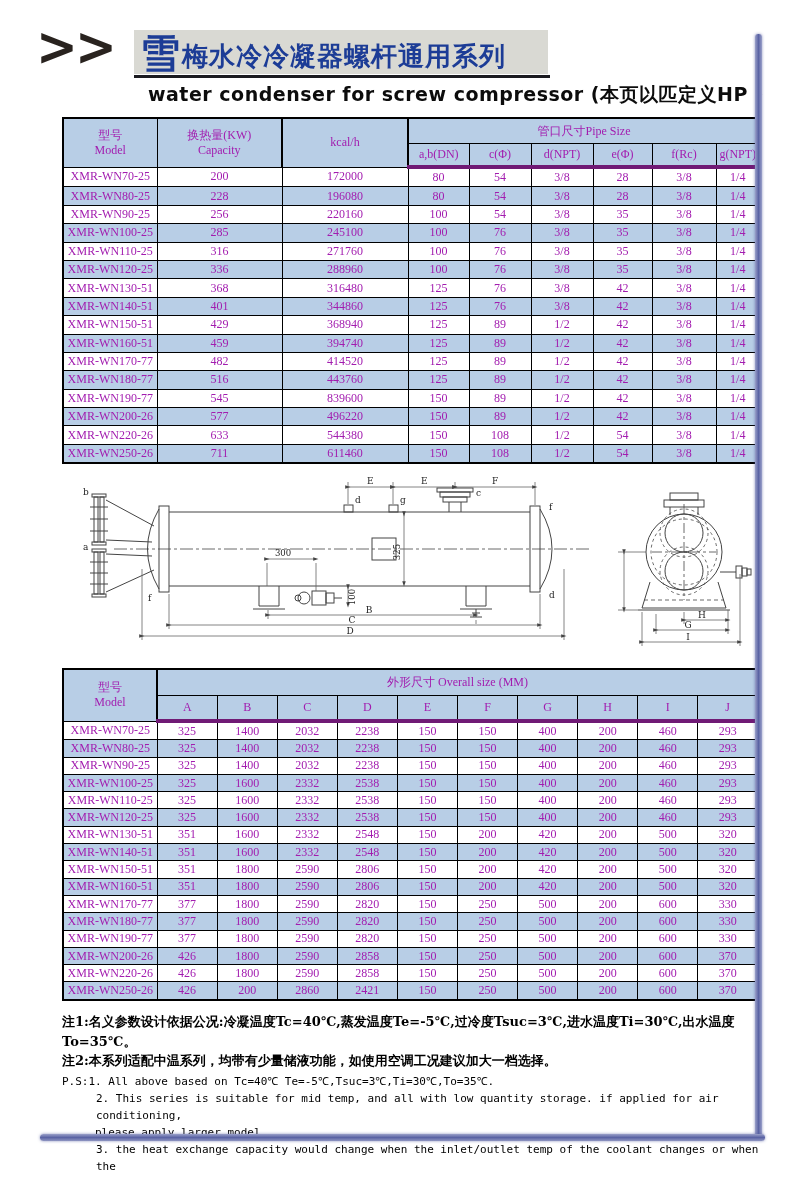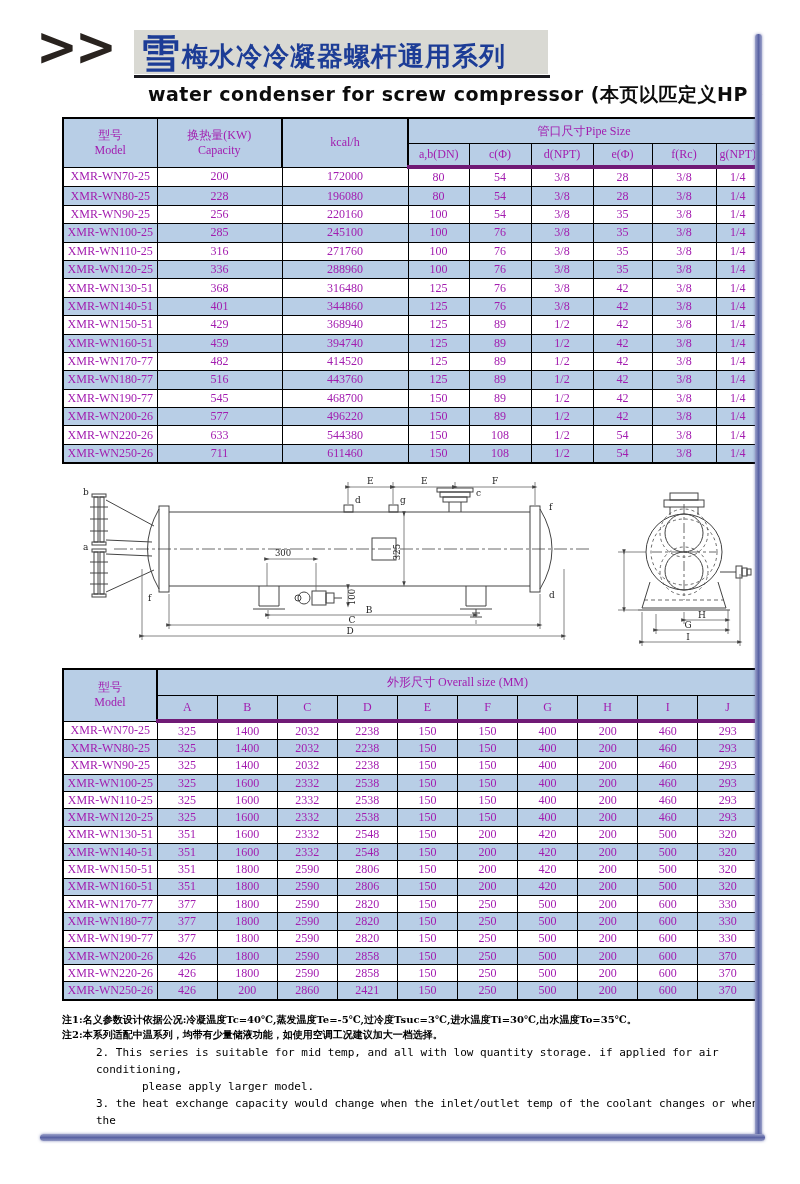--- a/index.html
+++ b/index.html
@@ -43,26 +43,26 @@
   #dim-table tbody td{height:16.3px;}
 
   
   .drawing{position:absolute;left:52px;top:474px;width:712px;height:188px;}
   .drawing svg{display:block;}
   .dwg-label{font-family:"DejaVu Serif",serif;font-size:9px;fill:#222;}
   .dwg-num{font-family:"DejaVu Serif",serif;font-size:8.5px;fill:#222;}
 
   
   .notes{position:absolute;left:62px;top:1012px;width:706px;}
-  .note-cn{font-size:10px;line-height:1.5;color:#000;
+  .note-cn{font-size:13px;line-height:1.5;color:#000;
            font-family:"DejaVu Serif",serif;font-weight:600;}
   .ps{font-family:"DejaVu Sans Mono","Liberation Mono",monospace;font-size:11px;
       line-height:1.55;color:#000;margin-top:2px;}
   .ps-line.item{margin-left:34px;}
-  .ps-line.cont{margin-left:80px;}
+  .ps-line.cont{margin-left:33px;}
 
   
   .frame-right{position:absolute;left:755px;top:34px;width:7px;height:1104px;
                background:linear-gradient(to right,#9aa0c9,#5a63a4,#9aa0c9);
                border-radius:3px;box-shadow:0 0 3px rgba(90,99,164,.7);}
   .frame-bottom{position:absolute;left:40px;top:1134px;width:725px;height:7px;
                 background:linear-gradient(to bottom,#9aa0c9,#5a63a4,#8f96c2);
                 border-radius:4px;box-shadow:0 0 3px rgba(90,99,164,.7);}
 </style>
 </head>
@@ -242,21 +242,21 @@
             <td>125</td>
             <td>89</td>
             <td>1/2</td>
             <td>42</td>
             <td>3/8</td>
             <td>1/4</td>
           </tr>
           <tr>
             <td>XMR-WN190-77</td>
             <td>545</td>
-            <td>468700</td>
+            <td>839600</td>
             <td>150</td>
             <td>89</td>
             <td>1/2</td>
             <td>42</td>
             <td>3/8</td>
             <td>1/4</td>
           </tr>
           <tr>
             <td>XMR-WN200-26</td>
             <td>577</td>
@@ -692,20 +692,21 @@
         </tbody>
     </table>
   </div>
 
   <div class="notes">
     <div id="notes-cn">
         <div class="note-cn">注1:名义参数设计依据公况:冷凝温度Tc=40℃,蒸发温度Te=-5℃,过冷度Tsuc=3℃,进水温度Ti=30℃,出水温度To=35℃。</div>
         <div class="note-cn">注2:本系列适配中温系列，均带有少量储液功能，如使用空调工况建议加大一档选择。</div>
       </div>
     <div class="ps" id="notes-ps">
+        <div class="ps-line first">P.S:1. All above based on Tc=40℃ Te=-5℃,Tsuc=3℃,Ti=30℃,To=35℃.</div>
         <div class="ps-line item">2. This series is suitable for mid temp, and all with low quantity storage. if applied for air conditioning,</div>
         <div class="ps-line cont">please apply larger model.</div>
         <div class="ps-line item">3. the heat exchange capacity would change when the inlet/outlet temp of the coolant changes or when the</div>
       </div>
   </div>
 
   <div class="frame-right"></div>
   <div class="frame-bottom"></div>
 </div>
 

